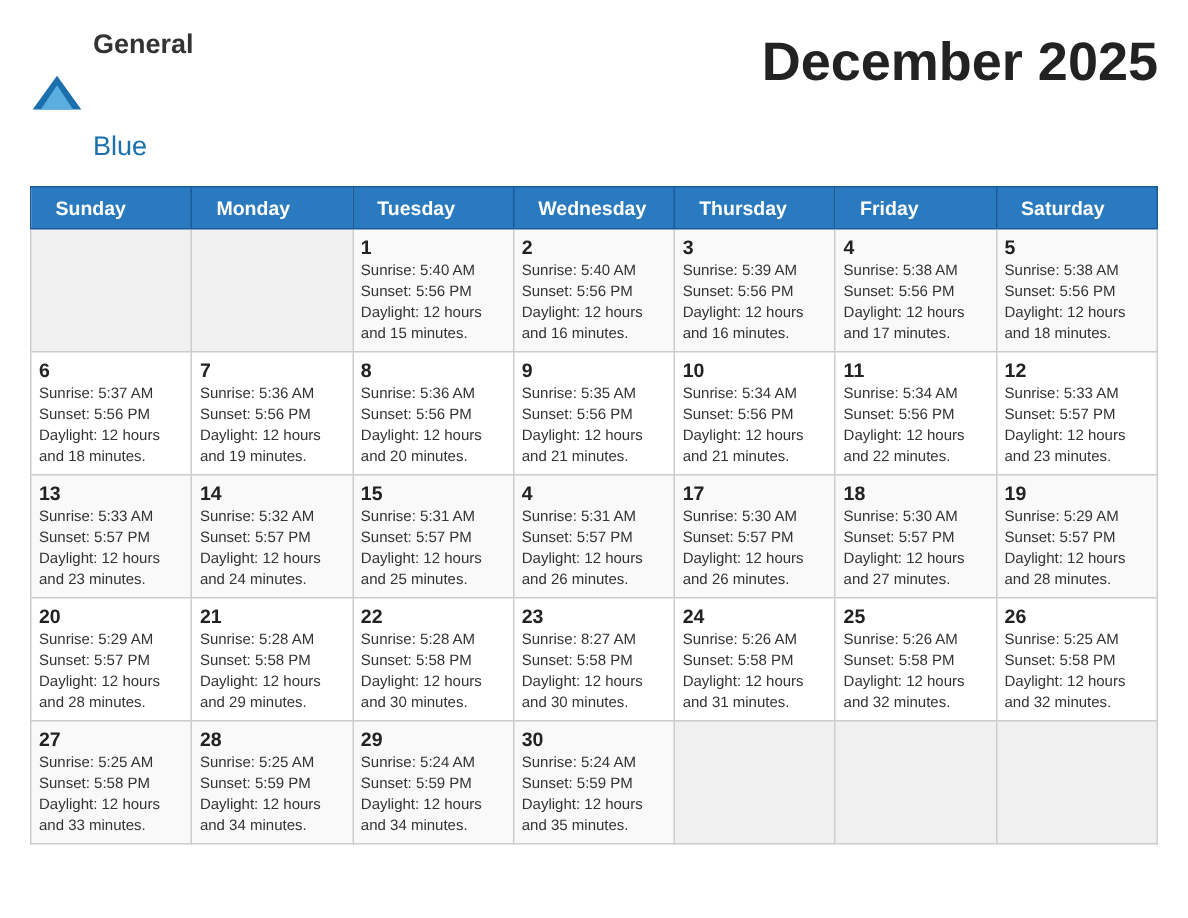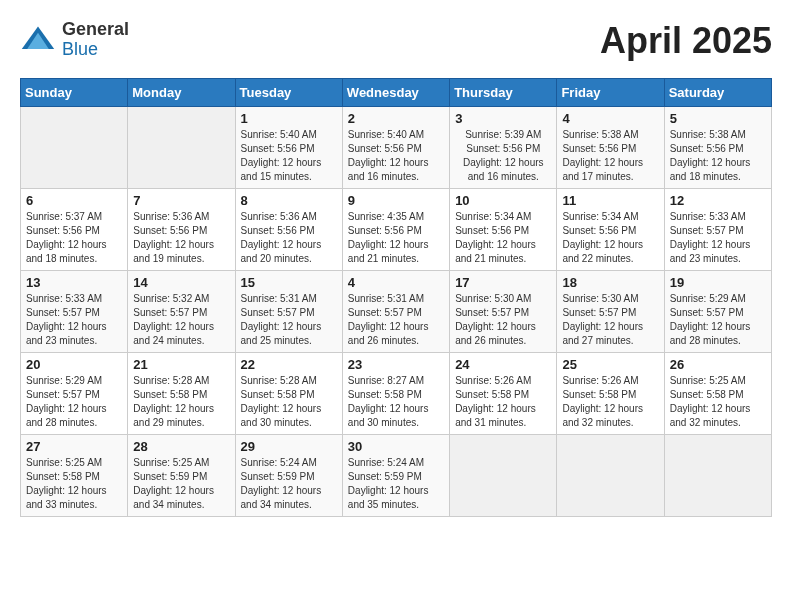--- a/index.html
+++ b/index.html
@@ -18,20 +18,21 @@
     }
     .logo {
       display: flex;
       align-items: center;
       gap: 6px;
     }
     .logo-text {
       display: flex;
       flex-direction: column;
       line-height: 1.1;
+      gap: 48px;
     }
     .logo-general {
       font-size: 18px;
       font-weight: bold;
       color: #333;
     }
     .logo-blue {
       font-size: 18px;
       font-weight: normal;
       color: #1a6fad;
@@ -53,21 +54,21 @@
       color: #333;
     }
     .calendar {
       width: 100%;
       border-collapse: collapse;
       font-size: 11px;
     }
     .calendar thead th {
       background-color: #2a7abf;
       color: #fff;
-      padding: 6px 4px;
+      padding: 6px 16px;
       text-align: left;
       font-size: 13px;
       border: 1px solid #1a5a9a;
     }
     .calendar tbody td {
       border: 1px solid #ccc;
       vertical-align: top;
       padding: 4px 5px;
       width: 107px;
       min-height: 80px;
@@ -103,21 +104,21 @@
     <svg class="logo-icon" viewBox="0 0 40 40">
       <polygon points="20,5 38,30 2,30" fill="#1a6fad"></polygon>
       <polygon points="20,12 32,30 8,30" fill="#5aaee0"></polygon>
     </svg>
     <div class="logo-text">
       <span class="logo-general">General</span>
       <span class="logo-blue">Blue</span>
     </div>
   </div>
   <div class="title-block">
-    <div class="title-month">April 2025</div>
+    <div class="title-month">December 2025</div>
   </div>
 </div>
 
 <table class="calendar">
   <thead>
     <tr>
     <th>Sunday</th>
         <th>Monday</th>
         <th>Tuesday</th>
         <th>Wednesday</th>
@@ -137,21 +138,21 @@
 Daylight: 12 hours and 15 minutes.</div>
         </td>
         <td>
           <span class="day-number">2</span>
           <div class="day-detail" style="white-space: pre-line;">Sunrise: 5:40 AM
 Sunset: 5:56 PM
 Daylight: 12 hours and 16 minutes.</div>
         </td>
         <td>
           <span class="day-number">3</span>
-          <div class="day-detail" style="white-space: pre-line; text-align: center;">Sunrise: 5:39 AM
+          <div class="day-detail" style="white-space: pre-line;">Sunrise: 5:39 AM
 Sunset: 5:56 PM
 Daylight: 12 hours and 16 minutes.</div>
         </td>
         <td>
           <span class="day-number">4</span>
           <div class="day-detail" style="white-space: pre-line;">Sunrise: 5:38 AM
 Sunset: 5:56 PM
 Daylight: 12 hours and 17 minutes.</div>
         </td>
         <td>
@@ -175,21 +176,21 @@
 Daylight: 12 hours and 19 minutes.</div>
         </td>
         <td>
           <span class="day-number">8</span>
           <div class="day-detail" style="white-space: pre-line;">Sunrise: 5:36 AM
 Sunset: 5:56 PM
 Daylight: 12 hours and 20 minutes.</div>
         </td>
         <td>
           <span class="day-number">9</span>
-          <div class="day-detail" style="white-space: pre-line;">Sunrise: 4:35 AM
+          <div class="day-detail" style="white-space: pre-line;">Sunrise: 5:35 AM
 Sunset: 5:56 PM
 Daylight: 12 hours and 21 minutes.</div>
         </td>
         <td>
           <span class="day-number">10</span>
           <div class="day-detail" style="white-space: pre-line;">Sunrise: 5:34 AM
 Sunset: 5:56 PM
 Daylight: 12 hours and 21 minutes.</div>
         </td>
         <td>

